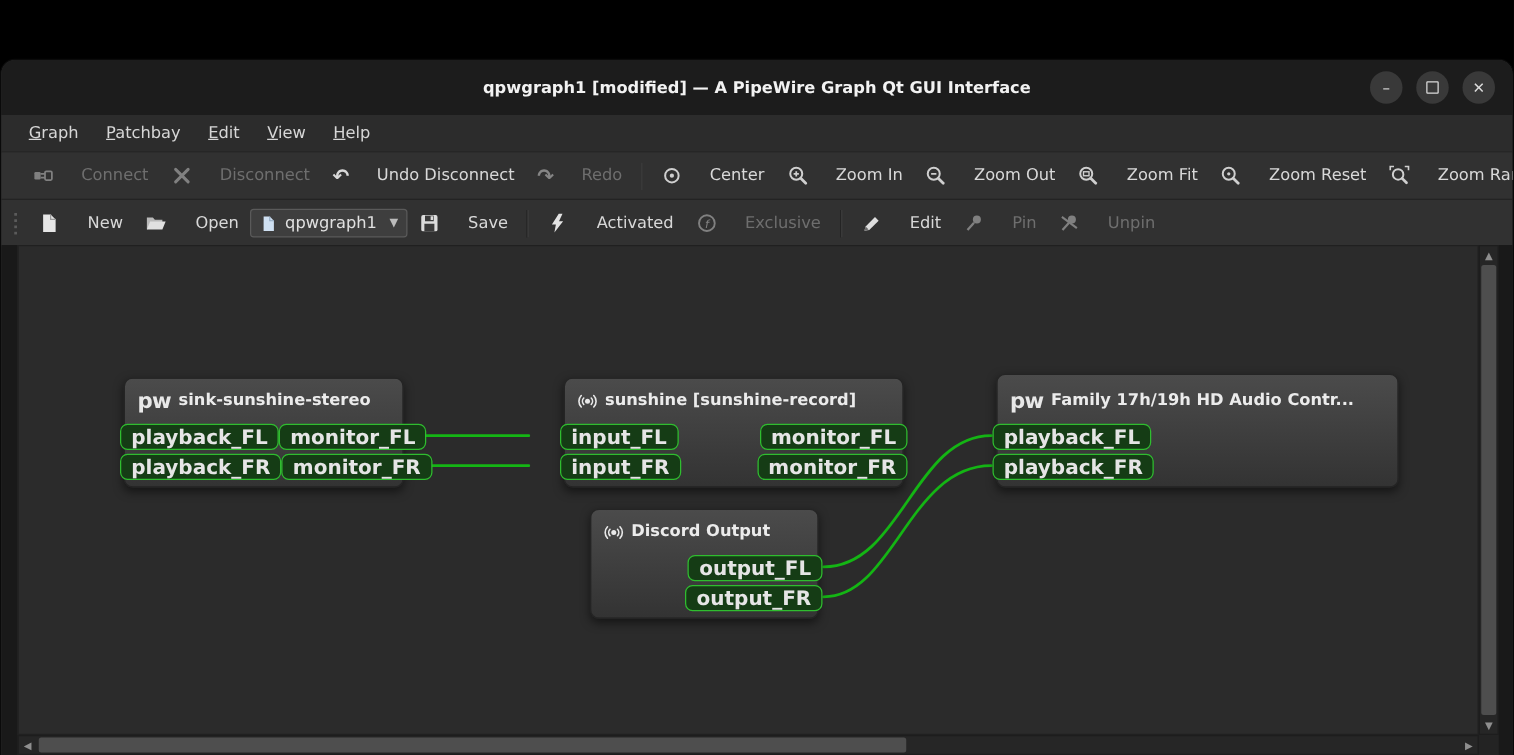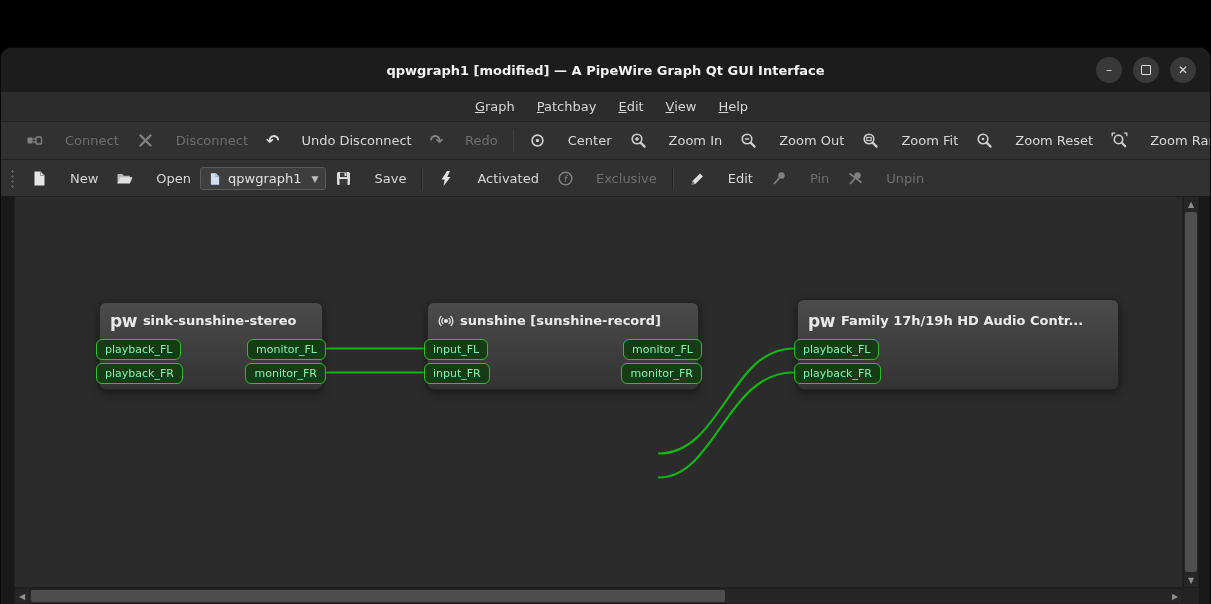--- a/index.html
+++ b/index.html
@@ -7,21 +7,21 @@
   .window{position:absolute;left:0;top:0;width:1211px;height:592px;background:#2e2e2e;
     border-radius:12px 12px 9px 9px;overflow:hidden;border:1px solid #0a0a0a;box-sizing:border-box;margin-top:47px;}
   
   .titlebar{height:44px;background:#1c1c1c;display:flex;align-items:center;justify-content:center;position:relative;}
   .title{font-weight:bold;color:#f2f2f2;}
   .winbtns{position:absolute;right:14px;top:9px;display:flex;gap:11px;}
   .winbtn{width:26px;height:26px;border-radius:50%;background:#393939;color:#dcdcdc;
     display:flex;align-items:center;justify-content:center;font-size:12px;line-height:1;}
   .maxglyph{display:block;width:8px;height:8px;border:1.4px solid #dcdcdc;border-radius:1px;}
   
-  .menubar{height:29px;background:#2c2c2c;display:flex;align-items:center;padding-left:12px;gap:2px;border-bottom:1px solid #242424;justify-content:center;}
+  .menubar{height:29px;background:#2c2c2c;display:flex;align-items:center;padding-left:12px;gap:2px;border-bottom:1px solid #242424;}
   .menu-item{padding:4px 10px;color:#d6d6d6;}
   .mn{text-decoration:underline;}
   
   .toolbar{height:37px;background:#313131;display:flex;align-items:center;padding:0 4px;border-bottom:1px solid #232323;}
   .handle{width:5px;height:20px;margin:0 7px 0 5px;
     background-image:radial-gradient(circle,#5b5b5b 1px,transparent 1.3px);background-size:5px 5px;}
   .tbtn{display:flex;align-items:center;gap:22px;padding:5px 9px;color:#d8d8d8;border-radius:3px;white-space:nowrap;}
   .tbtn svg{flex:0 0 auto;color:#cfcfcf;}
   .tbtn.disabled{color:#6e6e6e;}
   .tbtn.disabled svg,.tbtn.disabled .uicon{opacity:.5;}
@@ -38,22 +38,22 @@
   .wire{stroke:#14b514;stroke-width:2.2;fill:none;stroke-linecap:round;}
   .node{position:absolute;border-radius:7px;background:linear-gradient(180deg,#4b4b4b,#333333);
     border:1px solid #242424;box-shadow:0 3px 8px rgba(0,0,0,.5);box-sizing:border-box;}
   .node-header{display:flex;align-items:center;gap:6px;padding:8px 10px 0;height:19px;}
   .node-title{font-weight:bold;color:#ebebeb;white-space:nowrap;overflow:hidden;}
   .pwglyph{font-weight:bold;font-size:17px;color:#e8e8e8;letter-spacing:-.5px;}
   .prow{display:flex;justify-content:space-between;align-items:center;margin-top:9px;height:21px;}
   .prow + .prow{margin-top:3px;}
   .prow.only-in{justify-content:flex-start;}
   .prow.only-out{justify-content:flex-end;}
-  .port{font-size:11px;color:#86efac;background:#153c15;border:1px solid #2fbd2f;border-radius:6px;
-    padding:0 8px;line-height:19px;height:19px;white-space:nowrap;box-sizing:content-box;}
+  .port{font-size:16px;color:#e5e5e5;background:#153c15;border:1px solid #2fbd2f;border-radius:6px;
+    padding:0 8px;line-height:19px;height:19px;white-space:nowrap;box-sizing:content-box;font-weight:bold;}
   .port.in{margin-left:-4px;}
   .port.out{margin-right:-4px;}
   
   .vscroll{position:absolute;left:1182px;top:0;width:16px;height:392px;background:#262626;border:1px solid #1d1d1d;box-sizing:border-box;}
   .vthumb{position:absolute;left:1px;top:15px;width:12px;height:360px;background:#4e4e4e;border-radius:2px;}
   .hscroll{position:absolute;left:13px;top:392px;width:1169px;height:16px;background:#262626;border:1px solid #1d1d1d;box-sizing:border-box;}
   .hthumb{position:absolute;left:16px;top:1px;width:694px;height:12px;background:#4e4e4e;border-radius:2px;}
   .scorner{position:absolute;left:1182px;top:392px;width:16px;height:16px;background:#232323;}
   .sarrow{position:absolute;color:#8f8f8f;font-size:8px;line-height:1;}
   
@@ -285,21 +285,21 @@
         <div class="prow">
           <span class="port in">playback_FL</span>
           <span class="port out">monitor_FL</span>
         </div>
         <div class="prow">
           <span class="port in">playback_FR</span>
           <span class="port out">monitor_FR</span>
         </div>
       </div>
 
-      <div class="node" style="left:412px;top:105px;width:272px;height:88px;">
+      <div class="node" style="left:436px;top:105px;width:272px;height:88px;">
         <div class="node-header">
           <svg width="16" height="16" viewBox="0 0 16 16">
               <circle cx="8" cy="8" r="2" fill="#e8e8e8"></circle>
               <path d="M5,5.4 a3.8,3.8 0 0 0 0,5.2 M3,3.4 a6.6,6.6 0 0 0 0,9.2 M11,5.4 a3.8,3.8 0 0 1 0,5.2 M13,3.4 a6.6,6.6 0 0 1 0,9.2" stroke="#e8e8e8" stroke-width="1.3" fill="none" stroke-linecap="round"></path>
             </svg>
           <span class="node-title">sunshine [sunshine-record]</span>
         </div>
         <div class="prow">
           <span class="port in">input_FL</span>
           <span class="port out">monitor_FL</span>
@@ -316,20 +316,35 @@
           <span class="node-title">Family 17h/19h HD Audio Contr...</span>
         </div>
         <div class="prow only-in">
           <span class="port in">playback_FL</span>
         </div>
         <div class="prow only-in">
           <span class="port in">playback_FR</span>
         </div>
       </div>
 
+      <div class="node" style="left:457px;top:210px;width:183px;height:88px;">
+        <div class="node-header">
+          <svg width="16" height="16" viewBox="0 0 16 16">
+              <circle cx="8" cy="8" r="2" fill="#e8e8e8"></circle>
+              <path d="M5,5.4 a3.8,3.8 0 0 0 0,5.2 M3,3.4 a6.6,6.6 0 0 0 0,9.2 M11,5.4 a3.8,3.8 0 0 1 0,5.2 M13,3.4 a6.6,6.6 0 0 1 0,9.2" stroke="#e8e8e8" stroke-width="1.3" fill="none" stroke-linecap="round"></path>
+            </svg>
+          <span class="node-title">Discord Output</span>
+        </div>
+        <div class="prow only-out">
+          <span class="port out">output_FL</span>
+        </div>
+        <div class="prow only-out">
+          <span class="port out">output_FR</span>
+        </div>
+      </div>
 
     </div>
 
     <div class="vscroll">
       <div class="sarrow" style="left:4px;top:4px;">▲</div>
       <div class="vthumb"></div>
       <div class="sarrow" style="left:4px;top:380px;">▼</div>
     </div>
 
     <div class="hscroll">

